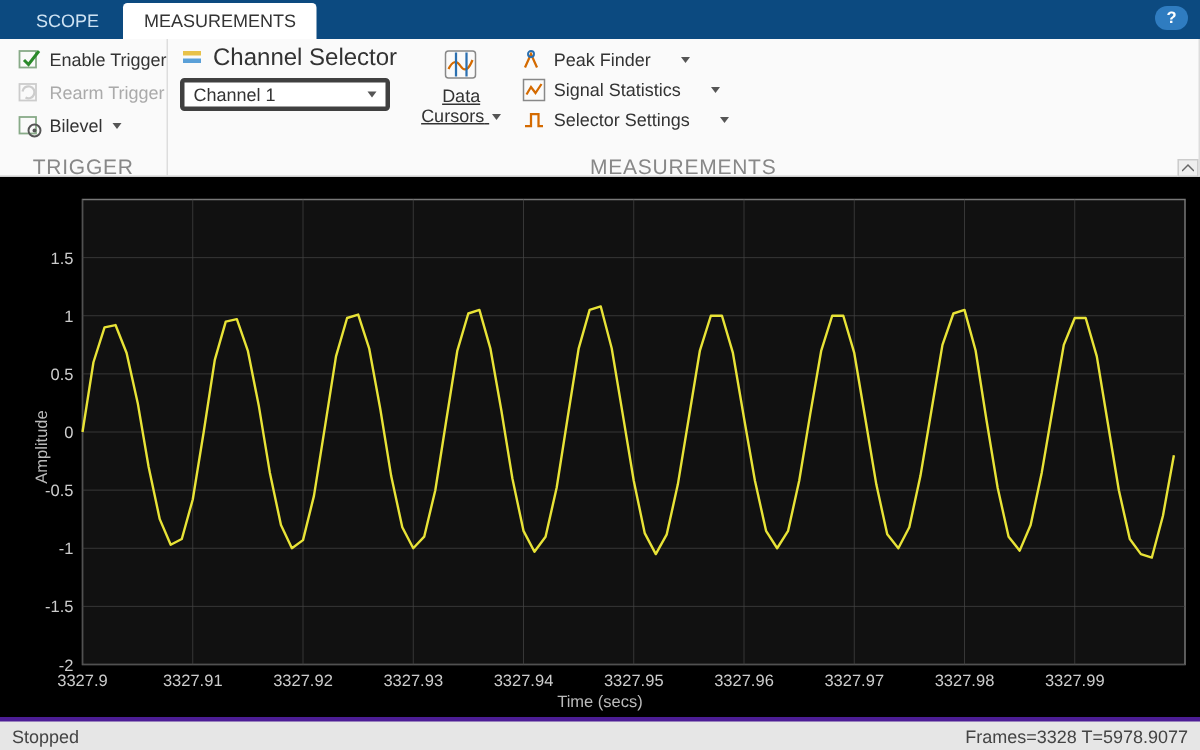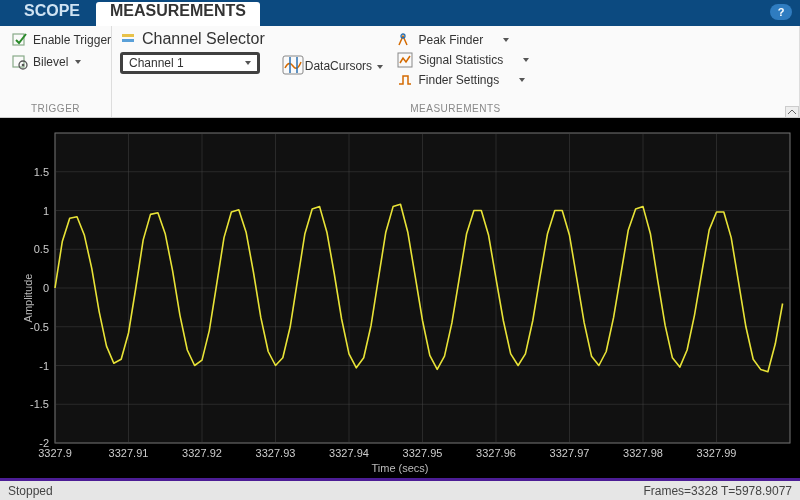--- a/index.html
+++ b/index.html
@@ -1,35 +1,35 @@
 <!DOCTYPE html>
 <html><head>
 <meta charset="utf-8">
 <style>
   * { box-sizing: border-box; margin: 0; padding: 0; font-family: "Segoe UI", Arial, sans-serif; }
   html, body { width: 800px; height: 500px; overflow: hidden; background: #fff; }
   
   .tabstrip { height: 26px; background: #0c4a80; display: flex; align-items: flex-end; padding-left: 10px; position: relative; }
-  .tab { height: 24px; padding: 0 14px; font-size: 16px; display: flex; align-items: flex-start; color: #cfe3f3; cursor: pointer; margin-right: 2px; font-weight: bold; }
+  .tab { height: 24px; padding: 0 14px; font-size: 12px; display: flex; align-items: center; color: #cfe3f3; cursor: pointer; margin-right: 2px; }
   .tab.active { background: #fff; color: #333; border-top-left-radius: 3px; border-top-right-radius: 3px; }
   .help-badge { position: absolute; right: 8px; top: 4px; width: 22px; height: 16px; background: #2f7cc0; border-radius: 8px; display: flex; align-items: center; justify-content: center; color: #fff; font-size: 11px; font-weight: bold; cursor: pointer; }
   
   .ribbon { height: 92px; background: #fafafa; border-bottom: 1px solid #ccc; display: flex; }
   .group { border-right: 1px solid #ddd; padding: 4px 8px 0 8px; display: flex; flex-direction: column; position: relative; }
   .group-body { flex: 1; display: flex; }
-  .group-label { font-size: 10px; color: #888; text-align: center; height: 14px; letter-spacing: 0.5px; text-transform: uppercase; }
+  .group-label { font-size: 14px; color: #888; text-align: center; height: 14px; letter-spacing: 0.5px; text-transform: uppercase; }
   .btnrow { display: flex; flex-direction: column; gap: 2px; }
   .rbtn { display: flex; align-items: center; gap: 5px; padding: 2px 4px; font-size: 12px; color: #333; white-space: nowrap; cursor: pointer; border-radius: 2px; }
   .rbtn.disabled { color: #aaa; cursor: default; }
   .icon { width: 16px; height: 16px; display: inline-flex; align-items: center; justify-content: center; }
   .dd-arrow { width: 0; height: 0; border-left: 3px solid transparent; border-right: 3px solid transparent; border-top: 4px solid #555; margin-left: 2px; }
   .channel-block { display: flex; flex-direction: column; gap: 4px; margin-right: 10px; }
   .channel-label-row { display:flex; align-items:center; gap:6px; font-size:16px; color:#333; }
   .combo { width: 140px; height: 22px; border: 3px solid #404040; border-radius: 3px; display: flex; align-items: center; justify-content: space-between; padding: 0 6px; font-size: 12px; color: #333; background: #fff; cursor: pointer; }
-  .bigbtn { display: flex; flex-direction: row; align-items: center; justify-content: flex-start; padding: 2px 6px; font-size: 12px; color: #333; cursor: pointer; border-radius: 2px; }
+  .bigbtn { display: flex; flex-direction: column; align-items: center; justify-content: flex-start; padding: 2px 6px; font-size: 12px; color: #333; cursor: pointer; border-radius: 2px; text-decoration: underline; }
   .bigbtn .icon { width: 24px; height: 24px; margin-bottom: 2px; }
   .bigbtn .lbl { line-height: 13px; text-align:center; display:flex; align-items:center; }
   .meas-col { display: flex; flex-direction: column; gap: 0px; margin-left: 4px; }
   .collapse-tab { position:absolute; right:0; bottom:-1px; width:14px; height:12px; background:#eee; border:1px solid #ccc; display:flex; align-items:center; justify-content:center; cursor:pointer;}
   
   .plotwrap { height: 360px; background: #000; position: relative; }
   .ylab { position:absolute; left:4px; top:50%; transform: translateY(-50%) rotate(-90deg); transform-origin: center; color:#bbb; font-size:11px; }
   .xlab { position:absolute; left:50%; bottom:4px; transform:translateX(-50%); color:#bbb; font-size:11px; }
   svg.plot { position:absolute; left:0; top:0; }
   .ticktext { fill:#ccc; font-size:11px; font-family: "Segoe UI", Arial, sans-serif; }
@@ -57,20 +57,29 @@
     <div class="group-body">
       <div class="btnrow">
         <div class="rbtn">
           <span class="icon">
             <svg width="16" height="16">
                 <rect x="1" y="2" width="11" height="11" fill="none" stroke="#8a8" stroke-width="1.2"></rect>
                 <path d="M4 8 L7 11 L14 2" fill="none" stroke="#2a8a2a" stroke-width="2"></path>
               </svg>
           </span>
           <span>Enable Trigger</span>
+        </div>
+        <div class="rbtn disabled">
+          <span class="icon">
+            <svg width="16" height="16">
+                <rect x="1" y="2" width="11" height="11" fill="none" stroke="#ccc" stroke-width="1.2"></rect>
+                <path d="M3 7 A4 4 0 1 1 5 11" fill="none" stroke="#ccc" stroke-width="1.5"></path>
+              </svg>
+          </span>
+          <span>Rearm Trigger</span>
         </div>
         <div class="rbtn">
           <span class="icon">
             <svg width="16" height="16">
                 <rect x="1" y="2" width="11" height="11" fill="none" stroke="#8a8" stroke-width="1.2"></rect>
                 <circle cx="11" cy="11" r="4" fill="none" stroke="#555" stroke-width="1.3"></circle>
                 <circle cx="11" cy="11" r="1.3" fill="#555"></circle>
               </svg>
           </span>
           <span>Bilevel</span>
@@ -136,21 +145,21 @@
           <span>Signal Statistics</span>
           <span style="width:8px"></span>
             <span class="dd-arrow"></span>
         </div>
         <div class="rbtn">
           <span class="icon">
             <svg width="16" height="16">
                 <path d="M2 12 H6 V4 H11 V12 H14" fill="none" stroke="#d46a00" stroke-width="1.5"></path>
               </svg>
           </span>
-          <span>Finder Settings</span>
+          <span>Selector Settings</span>
           <span style="width:8px"></span>
             <span class="dd-arrow"></span>
         </div>
       </div>
     </div>
     <div class="group-label">MEASUREMENTS</div>
     <div class="collapse-tab">
       <svg width="8" height="6">
           <path d="M0 5 L4 1 L8 5" fill="none" stroke="#666" stroke-width="1"></path>
         </svg>

